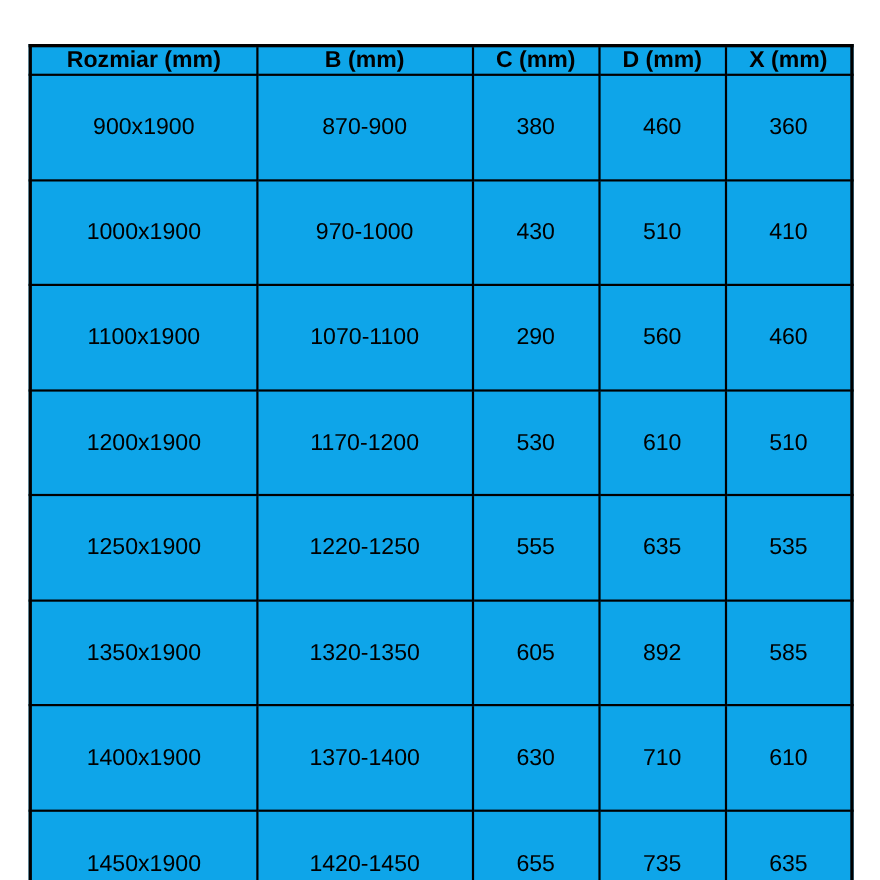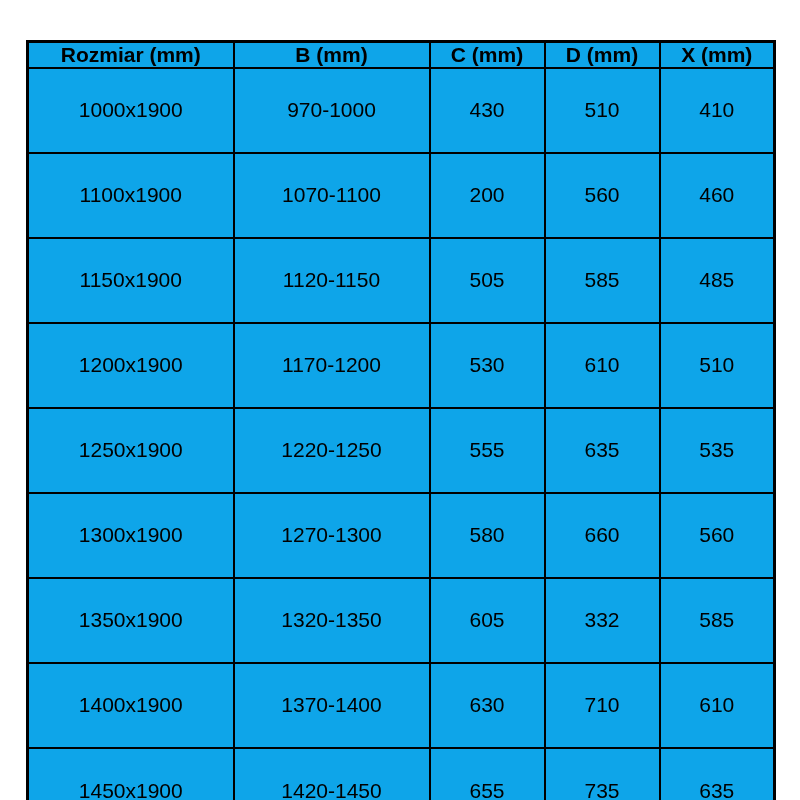--- a/index.html
+++ b/index.html
@@ -70,66 +70,59 @@
       <tr id="header-row">
           <th>Rozmiar (mm)</th>
           <th>B (mm)</th>
           <th>C (mm)</th>
           <th>D (mm)</th>
           <th>X (mm)</th>
         </tr>
     </thead>
     <tbody id="table-body">
         <tr>
+          <td>900x1900</td>
+          <td>870-900</td>
+          <td>380</td>
+          <td>460</td>
+          <td>360</td>
+        </tr>
+        <tr>
           <td>1000x1900</td>
           <td>970-1000</td>
           <td>430</td>
           <td>510</td>
           <td>410</td>
         </tr>
         <tr>
           <td>1100x1900</td>
           <td>1070-1100</td>
-          <td>200</td>
+          <td>290</td>
           <td>560</td>
           <td>460</td>
-        </tr>
-        <tr>
-          <td>1150x1900</td>
-          <td>1120-1150</td>
-          <td>505</td>
-          <td>585</td>
-          <td>485</td>
         </tr>
         <tr>
           <td>1200x1900</td>
           <td>1170-1200</td>
           <td>530</td>
           <td>610</td>
           <td>510</td>
         </tr>
         <tr>
           <td>1250x1900</td>
           <td>1220-1250</td>
           <td>555</td>
           <td>635</td>
           <td>535</td>
         </tr>
         <tr>
-          <td>1300x1900</td>
-          <td>1270-1300</td>
-          <td>580</td>
-          <td>660</td>
-          <td>560</td>
-        </tr>
-        <tr>
           <td>1350x1900</td>
           <td>1320-1350</td>
           <td>605</td>
-          <td>332</td>
+          <td>892</td>
           <td>585</td>
         </tr>
         <tr>
           <td>1400x1900</td>
           <td>1370-1400</td>
           <td>630</td>
           <td>710</td>
           <td>610</td>
         </tr>
         <tr>

